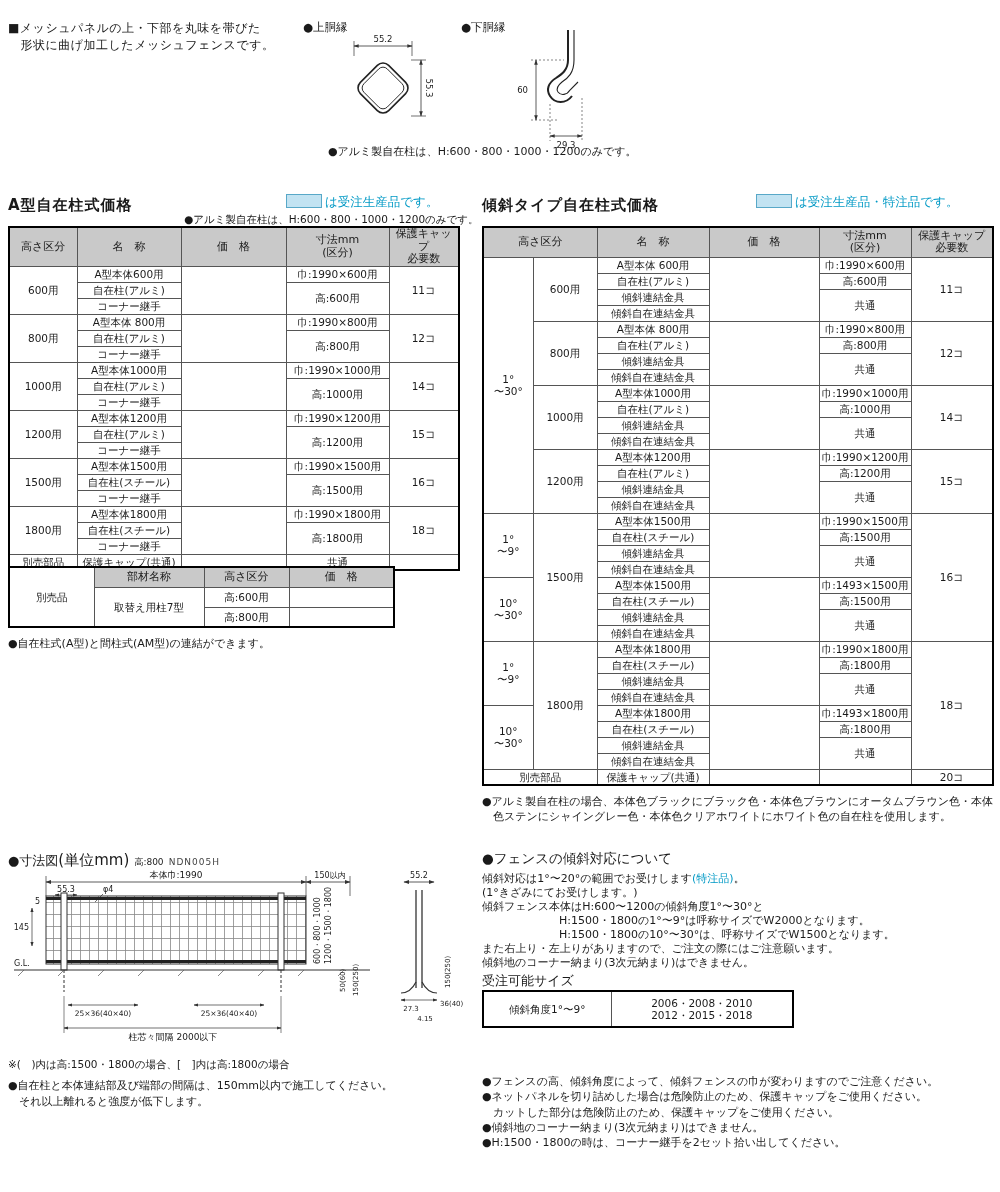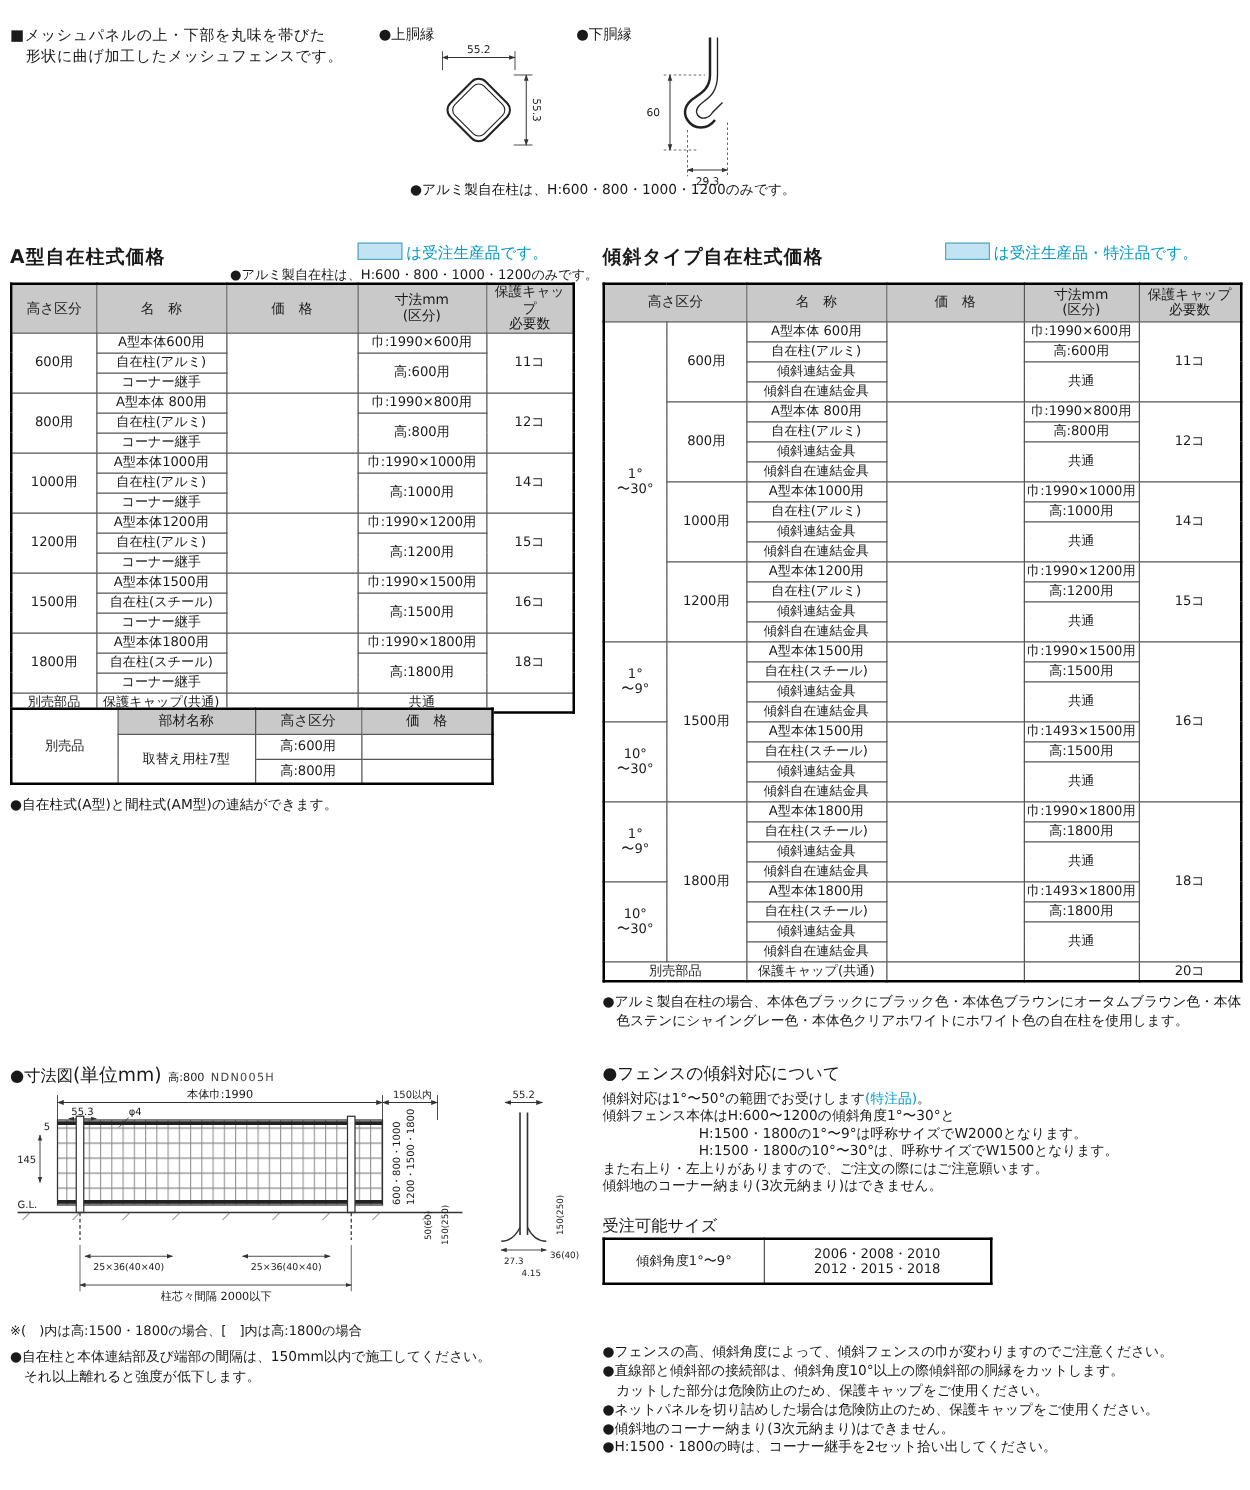--- a/index.html
+++ b/index.html
@@ -414,21 +414,22 @@
       <td>20コ</td>
     </tr>
   </tbody>
     </table>
 
   <div class="abs note pre" style="left:482px;top:794px;width:515px">●アルミ製自在柱の場合、本体色ブラックにブラック色・本体色ブラウンにオータムブラウン色・本体
 　色ステンにシャイングレー色・本体色クリアホワイトにホワイト色の自在柱を使用します。</div>
 
   <div class="abs b" style="left:482px;top:850px;font-size:13.5px">●フェンスの傾斜対応について</div>
   <div class="abs" style="left:482px;top:872px">
-    <div class="info-line"><span>傾斜対応は1°〜50°の範囲でお受けします</span><span class="blue">(特注品)</span><span>。</span></div>
+    <div class="info-line"><span>傾斜対応は1°〜20°の範囲でお受けします</span><span class="blue">(特注品)</span><span>。</span></div>
+    <div class="info-line">(1°きざみにてお受けします。)</div>
     <div class="info-line">傾斜フェンス本体はH:600〜1200の傾斜角度1°〜30°と</div>
     <div class="info-line">　　　　　　　H:1500・1800の1°〜9°は呼称サイズでW2000となります。</div>
     <div class="info-line">　　　　　　　H:1500・1800の10°〜30°は、呼称サイズでW1500となります。</div>
     <div class="info-line">また右上り・左上りがありますので、ご注文の際にはご注意願います。</div>
     <div class="info-line">傾斜地のコーナー納まり(3次元納まり)はできません。</div>
   </div>
 
   <div class="abs b" style="left:482px;top:972px;font-size:13px">受注可能サイズ</div>
   <table class="abs tbl" style="left:482px;top:990px;width:310px">
     <colgroup>
@@ -439,23 +440,22 @@
         <tr style="height:36px">
       <td>傾斜角度1°〜9°</td>
       <td class="pre">2006・2008・2010
 2012・2015・2018</td>
     </tr>
   </tbody>
     </table>
 
   <div class="abs notes" style="left:482px;top:1074px;width:515px">
     <div>●フェンスの高、傾斜角度によって、傾斜フェンスの巾が変わりますのでご注意ください。</div>
-    <div>●直線部と傾斜部の接続部は、傾斜角度10°以上の際傾斜部の胴縁をカットします。</div>
+    <div>●ネットパネルを切り詰めした場合は危険防止のため、保護キャップをご使用ください。</div>
     <div>　カットした部分は危険防止のため、保護キャップをご使用ください。</div>
-    <div>●ネットパネルを切り詰めした場合は危険防止のため、保護キャップをご使用ください。</div>
     <div>●傾斜地のコーナー納まり(3次元納まり)はできません。</div>
     <div>●H:1500・1800の時は、コーナー継手を2セット拾い出してください。</div>
   </div>
 
   <div class="abs" style="left:8px;top:850px">
     <span class="b" style="font-size:13px">●寸法図</span><span style="font-size:15px">(単位mm)</span>
     <span style="font-size:9px">高:800</span>
     <span style="font-size:9px;color:#444;letter-spacing:1px">NDN005H</span>
   </div>
 

